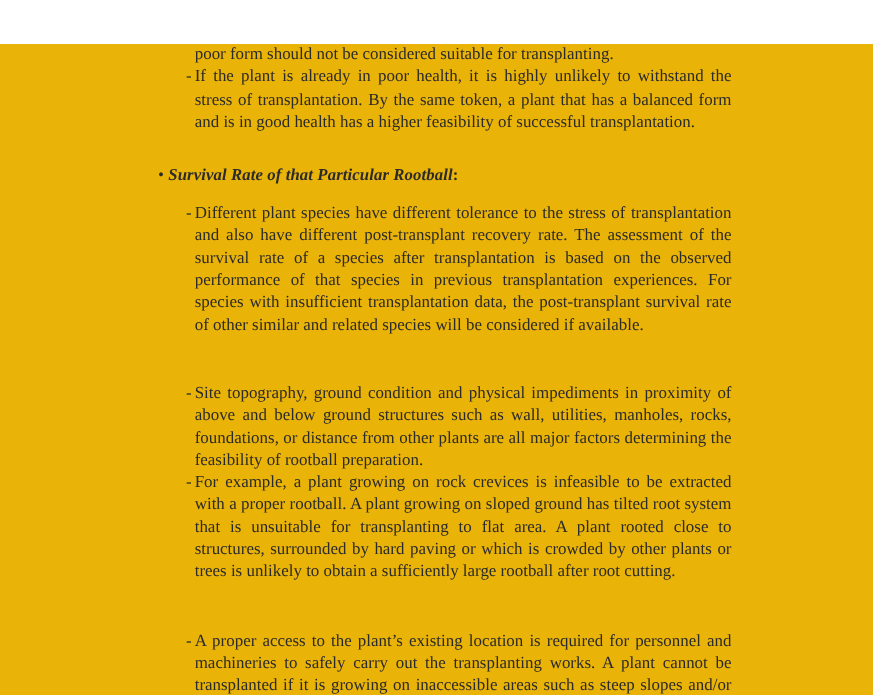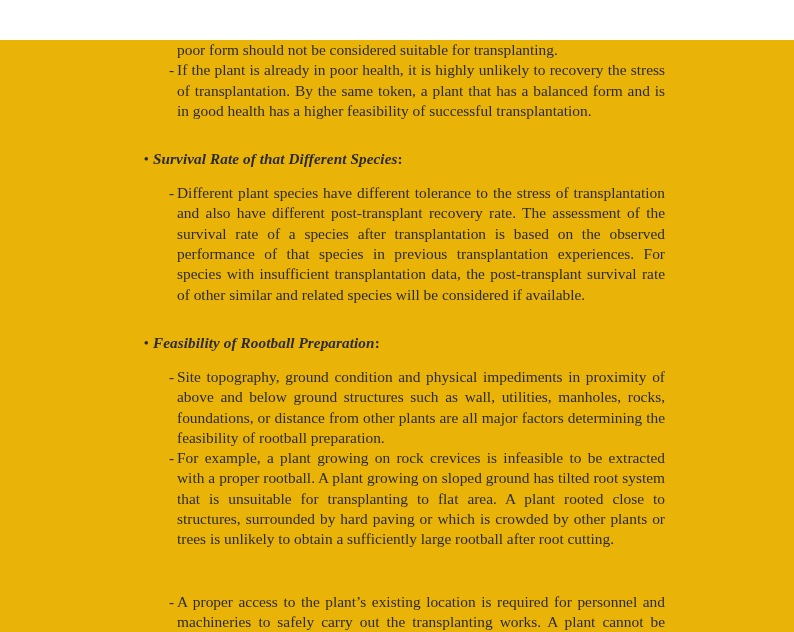--- a/index.html
+++ b/index.html
@@ -85,40 +85,37 @@
 <body>
 
 <div class="page">
   <div class="content">
 
     <div class="cont">poor form should not be considered suitable for transplanting.</div>
 
     <ul class="list">
       <li>
         <span class="dash">-</span>
-        <span>If the plant is already in poor health, it is highly unlikely to recovery the stress of transplantation. By the same token, a plant that has a balanced form and is in good health has a higher feasibility of successful transplantation.</span>
+        <span>If the plant is already in poor health, it is highly unlikely to withstand the stress of transplantation. By the same token, a plant that has a balanced form and is in good health has a higher feasibility of successful transplantation.</span>
       </li>
     </ul>
 
     <div class="gap-before-head"></div>
     <div class="section-head">
-      <span class="bullet">•</span><span>Survival Rate of that Different Species</span><span class="colon">:</span>
+      <span class="bullet">•</span><span>Survival Rate of that Particular Rootball</span><span class="colon">:</span>
     </div>
     <div class="gap-after-head"></div>
     <ul class="list">
       <li>
         <span class="dash">-</span>
         <span>Different plant species have different tolerance to the stress of transplantation and also have different post-transplant recovery rate. The assessment of the survival rate of a species after transplantation is based on the observed performance of that species in previous transplantation experiences. For species with insufficient transplantation data, the post-transplant survival rate of other similar and related species will be considered if available.</span>
       </li>
     </ul>
 
     <div class="gap-before-head"></div>
-    <div class="section-head">
-      <span class="bullet">•</span><span>Feasibility of Rootball Preparation</span><span class="colon">:</span>
-    </div>
     <div class="gap-after-head"></div>
     <ul class="list">
       <li>
         <span class="dash">-</span>
         <span>Site topography, ground condition and physical impediments in proximity of above and below ground structures such as wall, utilities, manholes, rocks, foundations, or distance from other plants are all major factors determining the feasibility of rootball preparation.</span>
       </li>
       <li>
         <span class="dash">-</span>
         <span>For example, a plant growing on rock crevices is infeasible to be extracted with a proper rootball. A plant growing on sloped ground has tilted root system that is unsuitable for transplanting to flat area. A plant rooted close to structures, surrounded by hard paving or which is crowded by other plants or trees is unlikely to obtain a sufficiently large rootball after root cutting.</span>
       </li>

